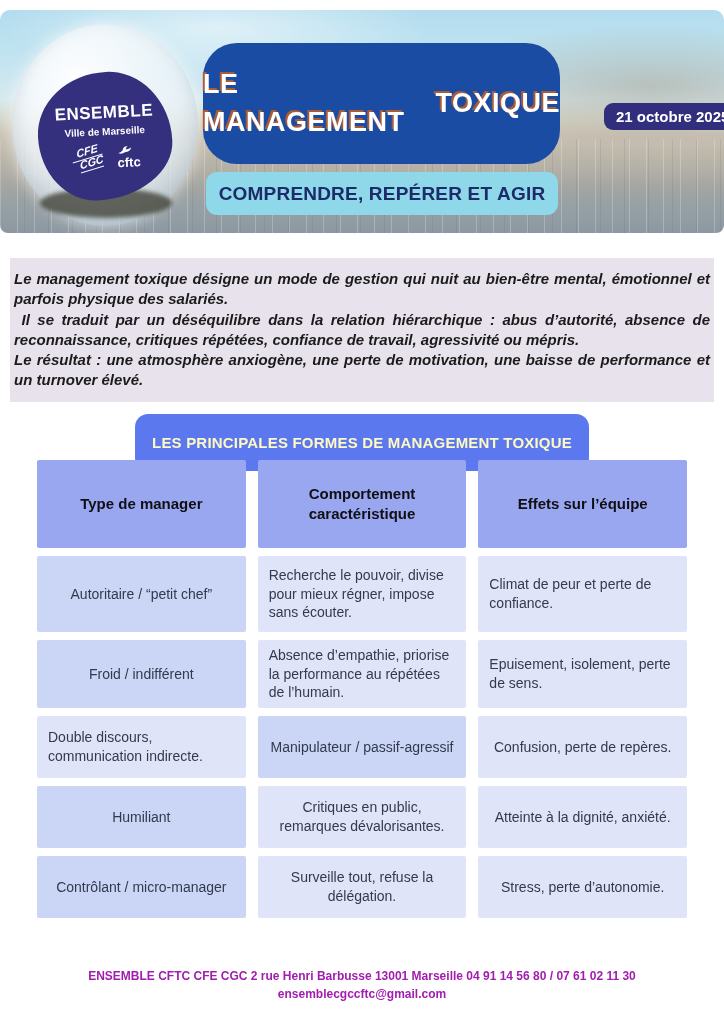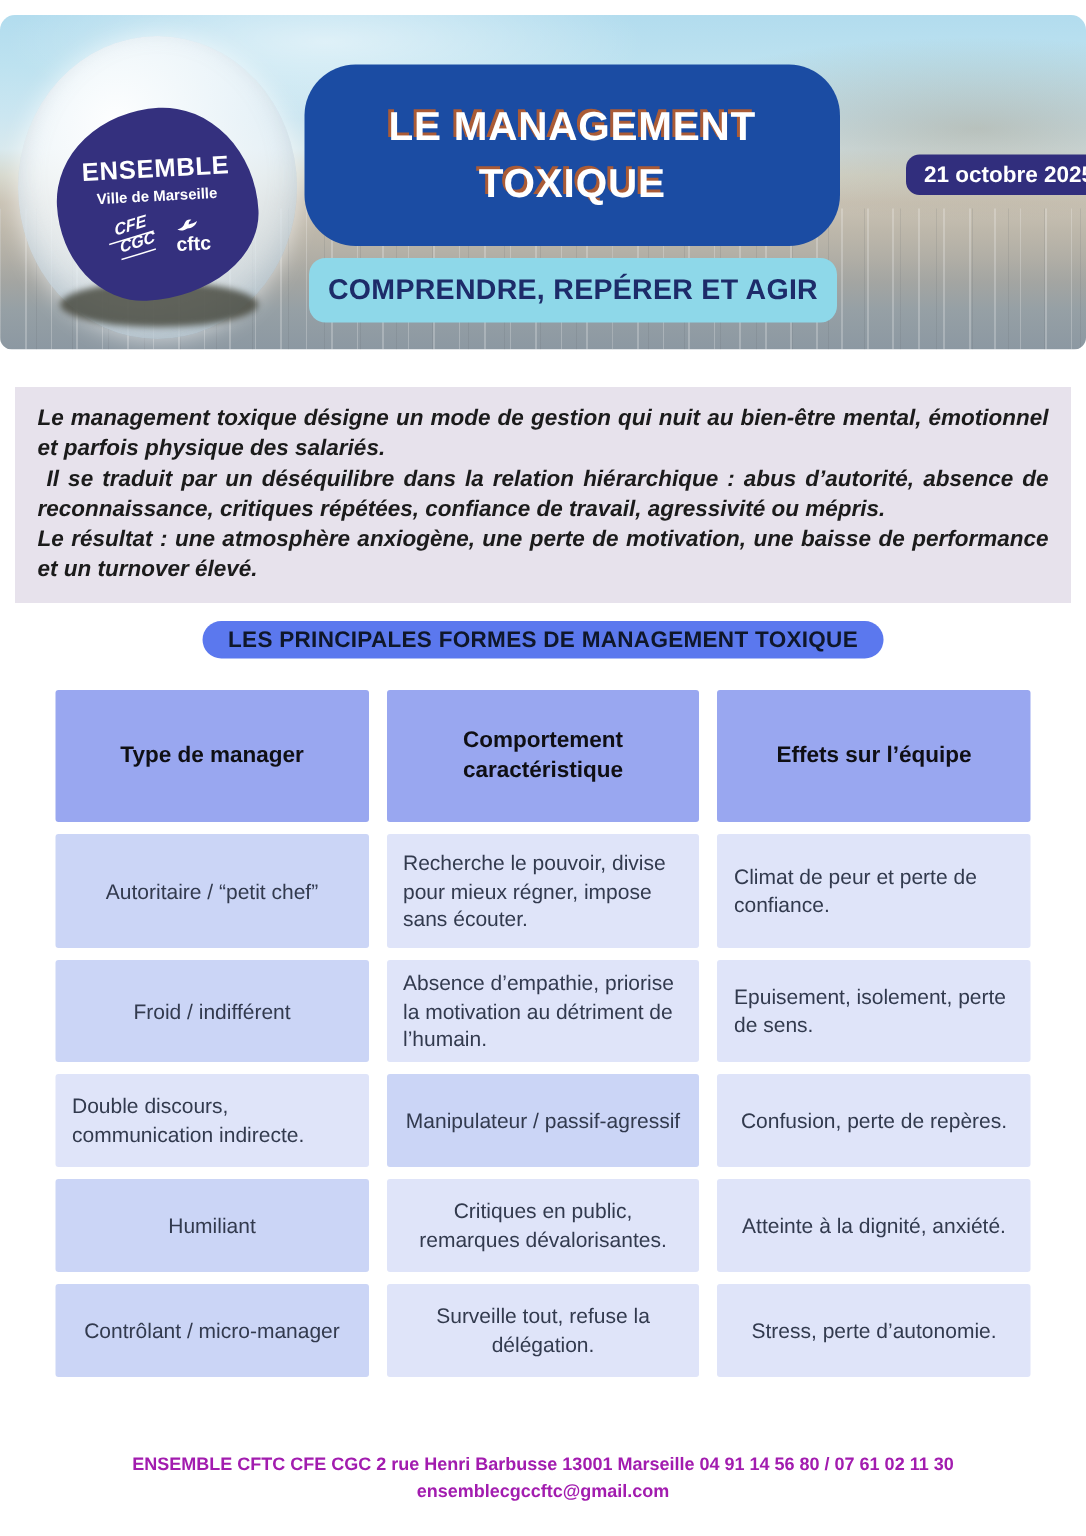--- a/index.html
+++ b/index.html
@@ -51,21 +51,21 @@
   .cfecgc{font-style:italic;font-weight:900;font-size:11px;line-height:.9;transform:rotate(-14deg) skewX(-10deg);}
   .cfecgc .l1{display:block;border-bottom:1.5px solid #fff;padding-bottom:1px;}
   .cfecgc .l2{display:block;margin-left:7px;border-bottom:1.5px solid #fff;padding-bottom:1px;}
   .cftc{display:flex;flex-direction:column;align-items:center;line-height:1;}
   .cftc svg{width:16px;height:10px;margin-bottom:1px;margin-left:-8px;}
   .cftc-label{font-size:13px;font-weight:800;}
 
   
   .title-box{
     position:absolute;left:203px;top:33px;width:357px;height:121px;border-radius:34px;
-    background:#1b4ca3;display:flex;flex-direction:column;align-items:center;justify-content:center;
+    background:#1b4ca3;display:flex;align-items:center;justify-content:center;
   }
   .title-line{
     color:#fff;font-size:27px;font-weight:800;letter-spacing:.5px;line-height:1.4;
     text-shadow:-2px -2px 0 rgba(182,92,44,.92);
   }
 
   
   .date-badge{
     position:absolute;left:604px;top:93px;background:#312e7d;border-radius:9px;
     color:#fff;font-size:15px;font-weight:700;padding:5px 12px;white-space:nowrap;
@@ -74,31 +74,31 @@
   
   .subtitle{
     position:absolute;left:206px;top:162px;width:352px;height:43px;border-radius:11px;
     background:#8ed8e9;display:flex;align-items:center;justify-content:center;
     color:#1d2b69;font-size:19px;font-weight:800;letter-spacing:.2px;
   }
 
   
   .intro{
     position:absolute;left:10px;top:258px;width:704px;min-height:134px;box-sizing:border-box;
-    background:#e7e2ec;padding:11px 15px;color:#1b1b1b;
+    background:#e7e2ec;padding:11px 4px;color:#1b1b1b;
   }
   .intro p{
     margin:0;font-size:15px;font-weight:700;font-style:italic;line-height:1.35;
     text-align:justify;white-space:pre-wrap;
   }
 
   
   .pill{
     position:absolute;left:50%;top:414px;transform:translateX(-50%);
-    background:#5b78ee;color:#0f172a;border-radius:13px;padding:4px 17px;
+    background:#5b78ee;color:#fef9c3;border-radius:13px;padding:20px 17px;
     font-size:15px;font-weight:800;letter-spacing:.2px;white-space:nowrap;
   }
 
   
   .table{position:absolute;left:37px;top:460px;width:650px;display:flex;flex-direction:column;gap:8px;}
   .trow{display:flex;gap:12px;}
   .cell{
     flex:1;display:flex;align-items:center;justify-content:center;box-sizing:border-box;
     padding:6px 11px;font-size:14px;line-height:1.33;color:#323a4e;text-align:center;
     border-radius:2px;
@@ -172,21 +172,21 @@
     </div>
 
     <div class="trow rh1">
       <div class="cell c1">Autoritaire / “petit chef”</div>
       <div class="cell cd al">Recherche le pouvoir, divise pour mieux régner, impose sans écouter.</div>
       <div class="cell cd al">Climat de peur et perte de confiance.</div>
     </div>
 
     <div class="trow rh2">
       <div class="cell c1">Froid / indifférent</div>
-      <div class="cell cd al">Absence d’empathie, priorise la motivation au détriment de l’humain.</div>
+      <div class="cell cd al">Absence d’empathie, priorise la performance au répétées de l’humain.</div>
       <div class="cell cd al">Epuisement, isolement, perte de sens.</div>
     </div>
 
     <div class="trow rh2">
       <div class="cell cd al">Double discours, communication indirecte.</div>
       <div class="cell c1">Manipulateur / passif-agressif</div>
       <div class="cell cd">Confusion, perte de repères.</div>
     </div>
 
     <div class="trow rh2">

